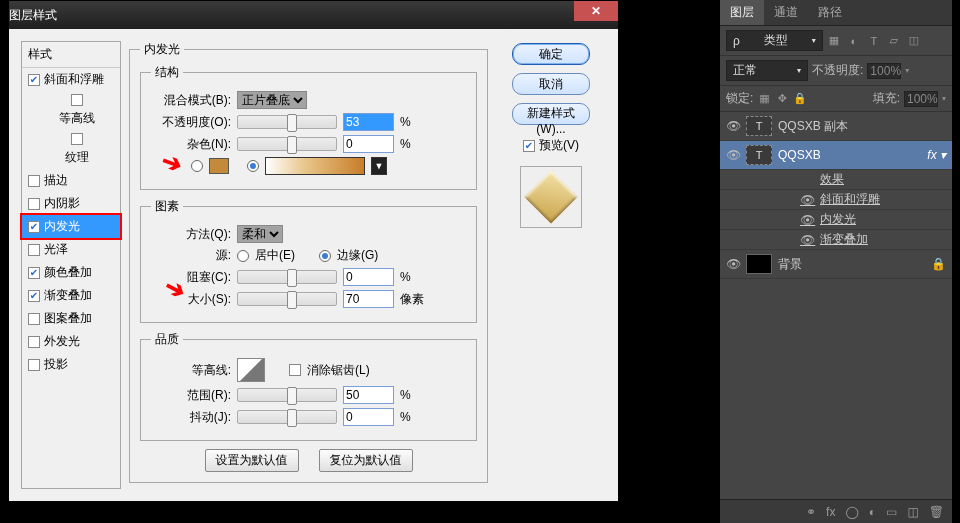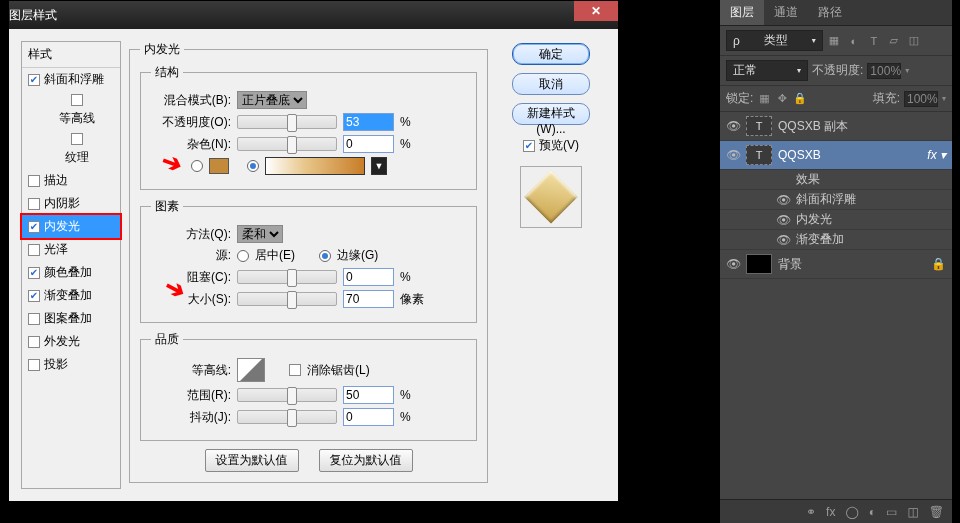--- a/index.html
+++ b/index.html
@@ -62,21 +62,21 @@
   .psel .tri { font-size:8px;}
   .plbl { color:#bbb;}
   .pnum { background:#2b2b2b; border:1px solid #222; padding:0 2px; width:34px; display:inline-block; text-align:center; color:#888;}
   .icongrid { display:flex; gap:6px; align-items:center;}
   .micon { width:14px; height:14px; color:#999; display:inline-flex; align-items:center; justify-content:center; font-size:11px;}
   .layers { }
   .layer { display:flex; align-items:center; padding:4px 6px; gap:6px; border-bottom:1px solid #3a3a3a;}
   .layer.sel { background:#5a7aa8; color:#fff;}
   .eye { width:14px; color:#bbb;}
   .thumb { width:26px; height:20px; border:1px dashed #888; display:flex; align-items:center; justify-content:center; background:#3a3a3a; color:#ddd; font-size:11px;}
-  .fx-child { padding-left:56px; display:flex; align-items:center; gap:6px; border-bottom:1px solid #3a3a3a; height:20px;}
+  .fx-child { padding-left:80px; display:flex; align-items:center; gap:6px; border-bottom:1px solid #3a3a3a; height:20px;text-decoration:underline;}
   .bg-thumb { width:26px; height:20px; background:#000; border:1px solid #666;}
   .lock { margin-left:auto; color:#aaa;}
   .panel-foot { position:absolute; bottom:0; left:0; right:0; height:24px; background:#3a3a3a; display:flex; align-items:center; justify-content:flex-end; gap:10px; padding:0 8px; border-top:1px solid #222;}
   .ficon { color:#999; font-size:12px;}
 </style>
 </head>
 <body>
 
 <div class="dialog">
   <div class="titlebar">

